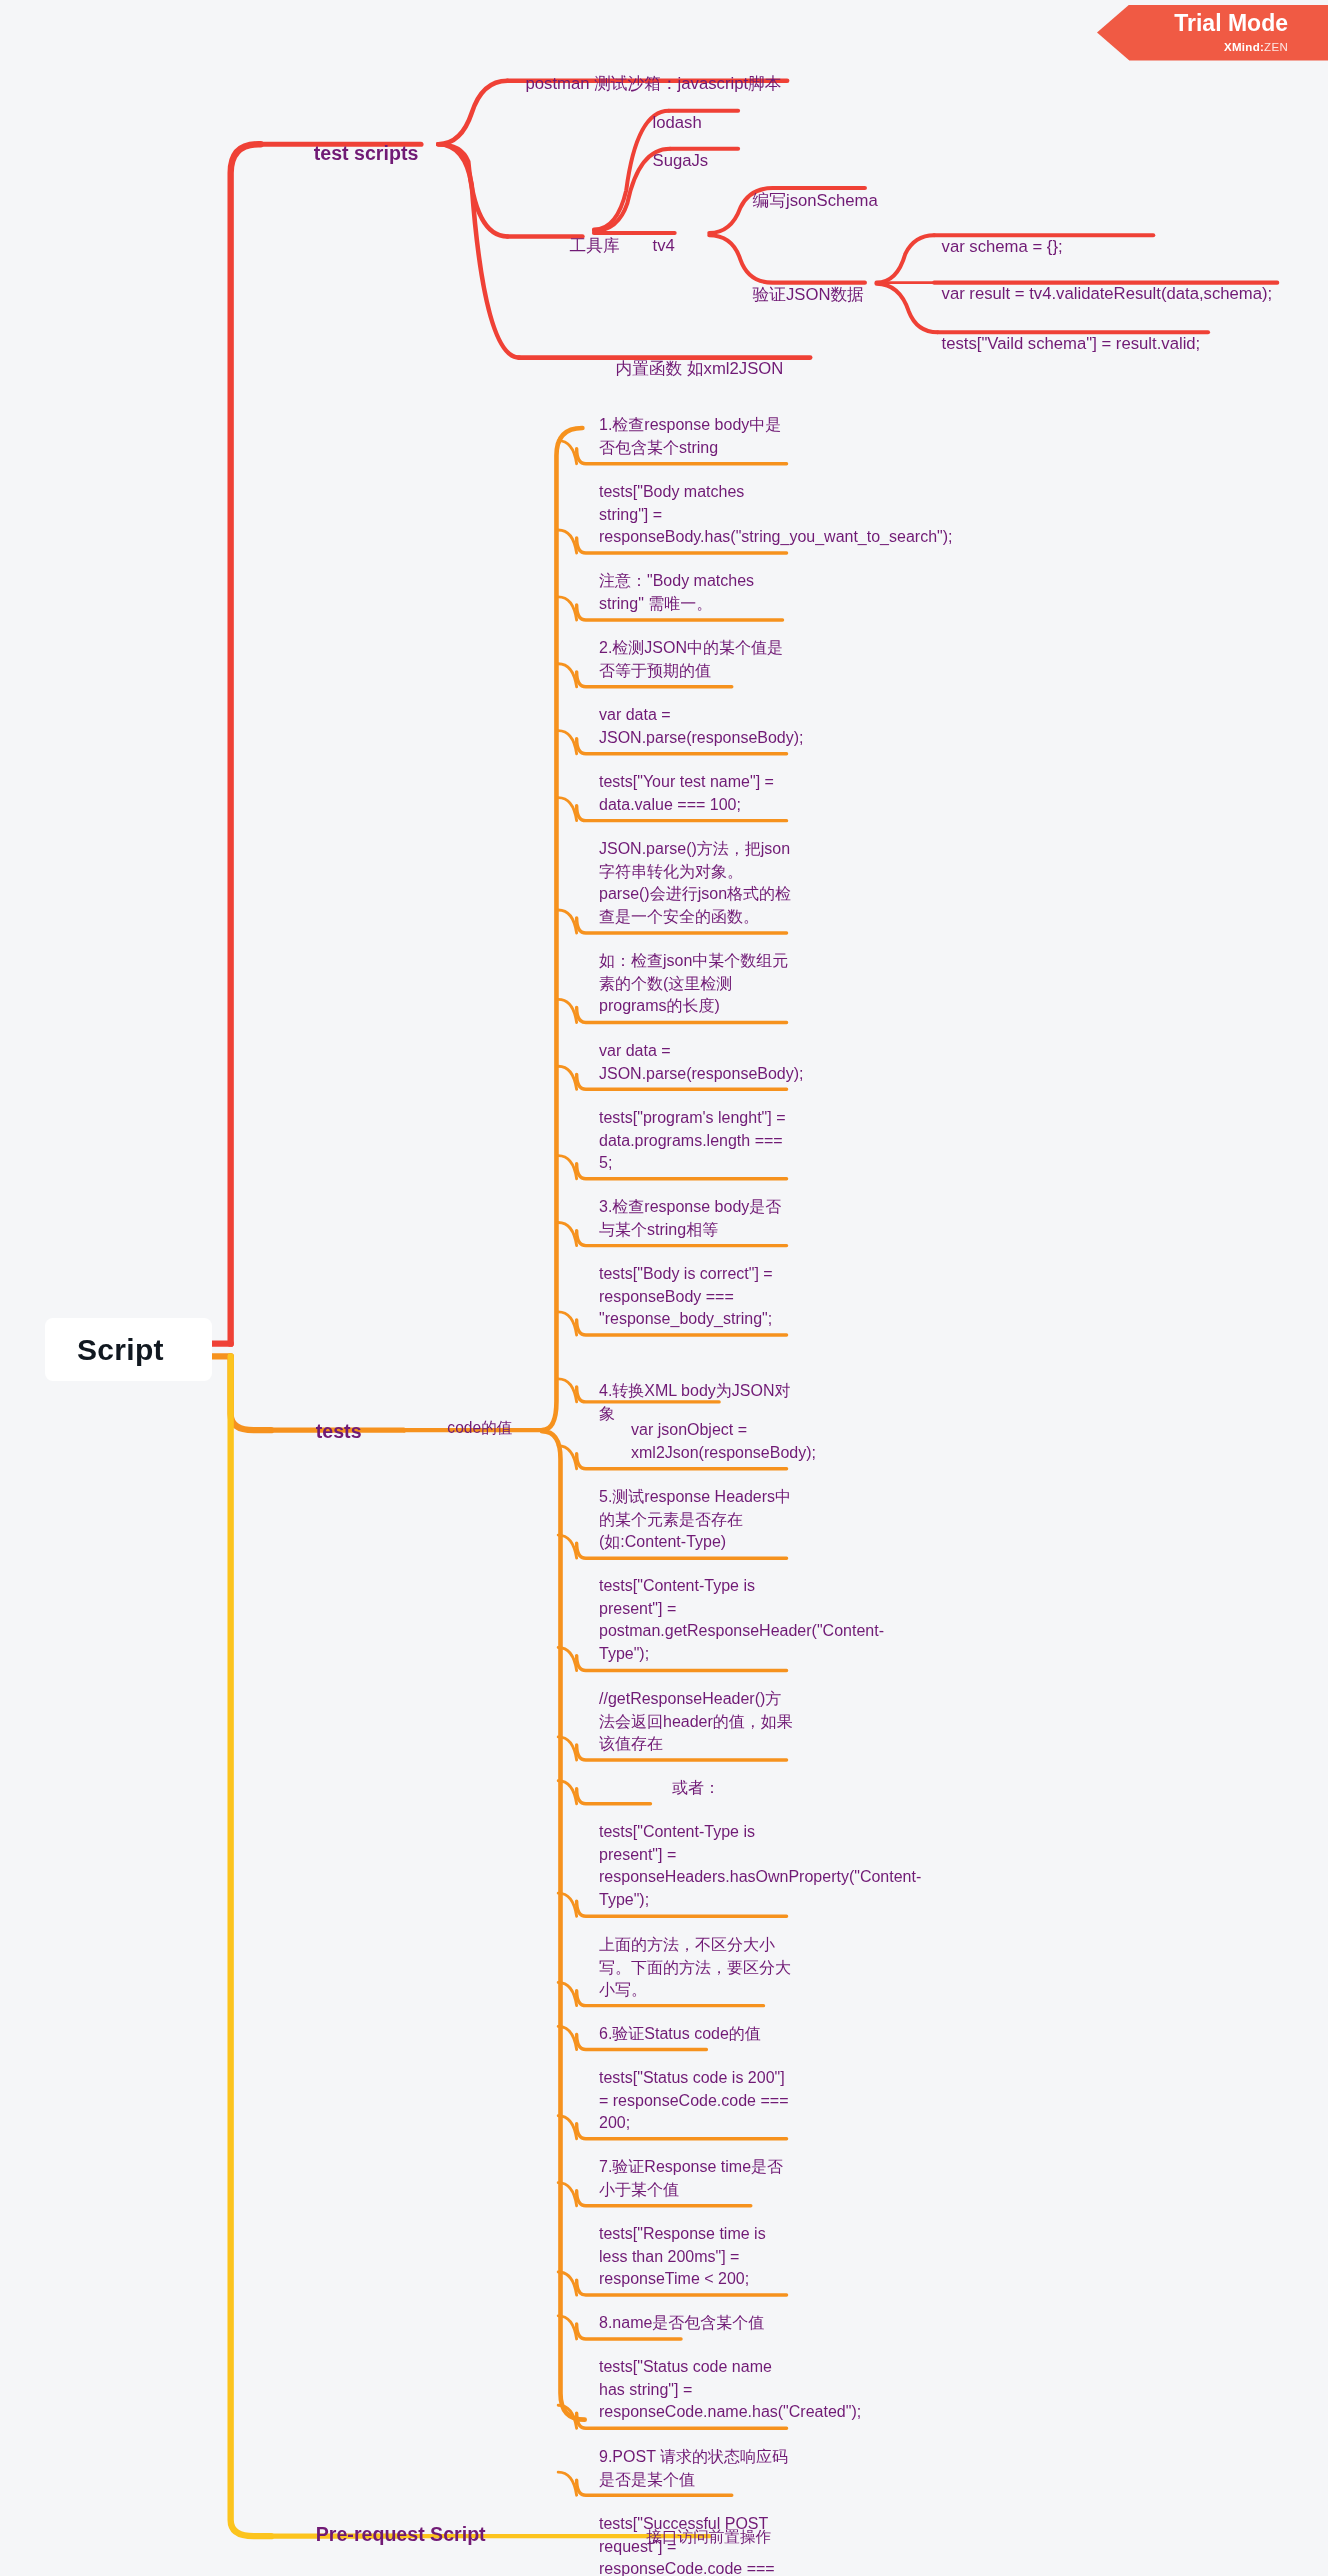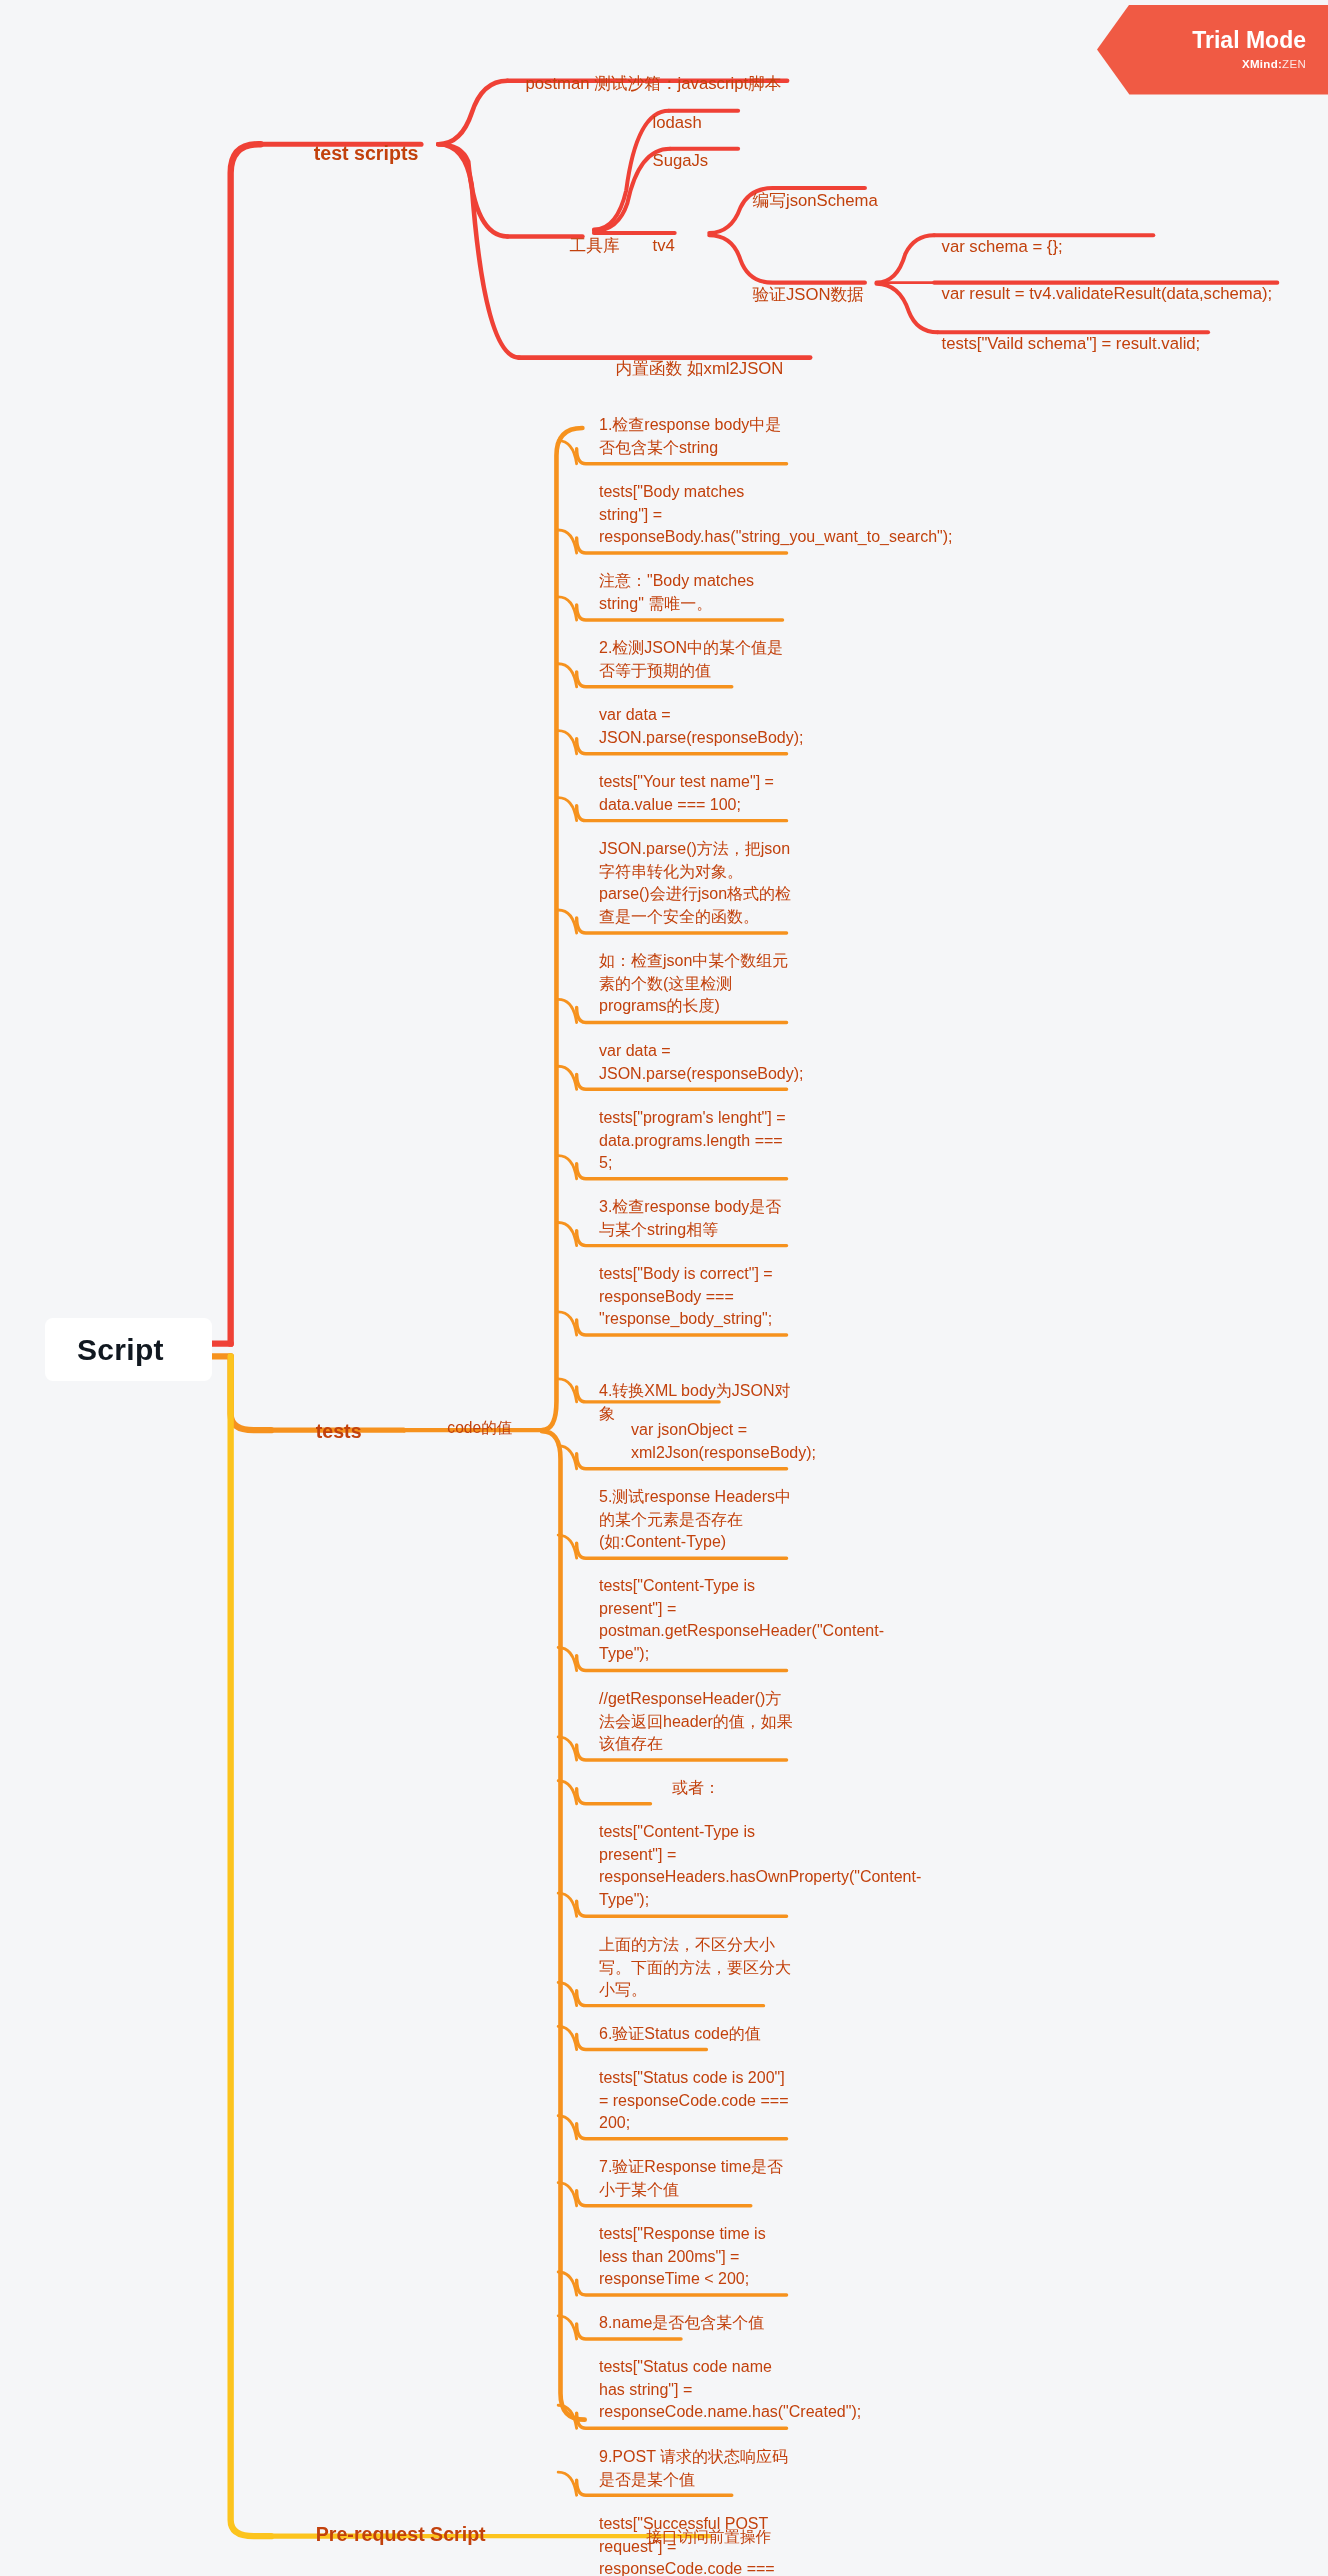--- a/index.html
+++ b/index.html
@@ -5,21 +5,21 @@
   * { box-sizing: border-box; margin: 0; padding: 0; }
   html, body {
     width: 1328px; height: 2576px;
     background: #f5f6f8;
     font-family: "Liberation Sans", "DejaVu Sans", sans-serif;
     overflow: hidden;
   }
   #stage { position: relative; width: 1328px; height: 2576px; }
   svg.wires { position: absolute; inset: 0; width: 1328px; height: 2576px; pointer-events: none; }
 
-  .node { position: absolute; color: #c2410c; white-space: pre-wrap; }
+  .node { position: absolute; color: #701a75; white-space: pre-wrap; }
 
   
   .root {
     left: 45px; top: 1318px; width: 167px; height: 63px;
     background: #ffffff; border-radius: 8px;
     display: flex; align-items: center; padding-left: 32px;
     font-size: 30px; font-weight: bold; letter-spacing: 0.3px;
     color: #111820;
   }
 
@@ -32,28 +32,28 @@
 
   
   .leaf {
     font-size: 16px; line-height: 1.42;
     width: 190px;
   }
 
   
   .trial {
     position: absolute; right: 0; top: 4.6px;
-    width: 231px; height: 90px;
+    width: 231px; height: 56px;
     background: #f05a44;
     border-radius: 5.8px 0 0 5.8px;
     clip-path: polygon(14% 0, 100% 0, 100% 100%, 14% 100%, 0 50%);
     color: #fff;
     display: flex; flex-direction: column;
     align-items: flex-end; justify-content: center;
-    padding-right: 22px; padding-left: 40px;
+    padding-right: 40px; padding-left: 40px;
   }
   .trial-title { font-size: 23px; font-weight: bold; line-height: 1; }
   .trial-sub { font-size: 11.5px; margin-top: 5.8px; letter-spacing: 0.3px; }
   .trial-sub b { font-weight: bold; text-align: center; }
   .trial-sub span { opacity: .85; font-weight: normal; }
 </style>
 </head>
 <body>
 
 <div id="stage">

